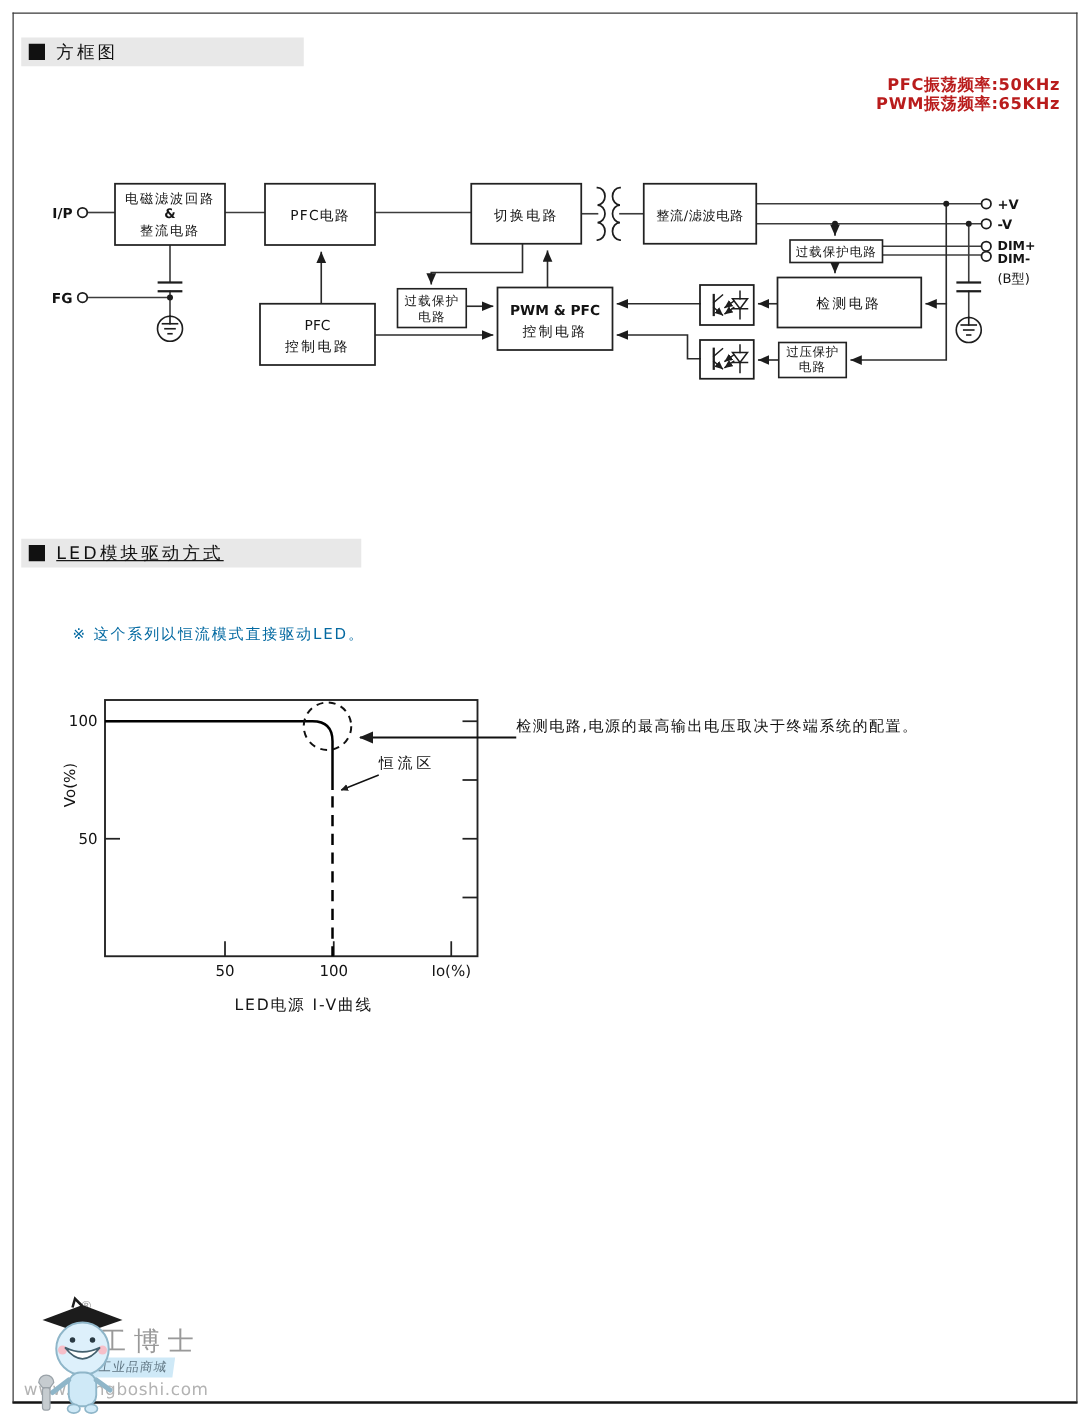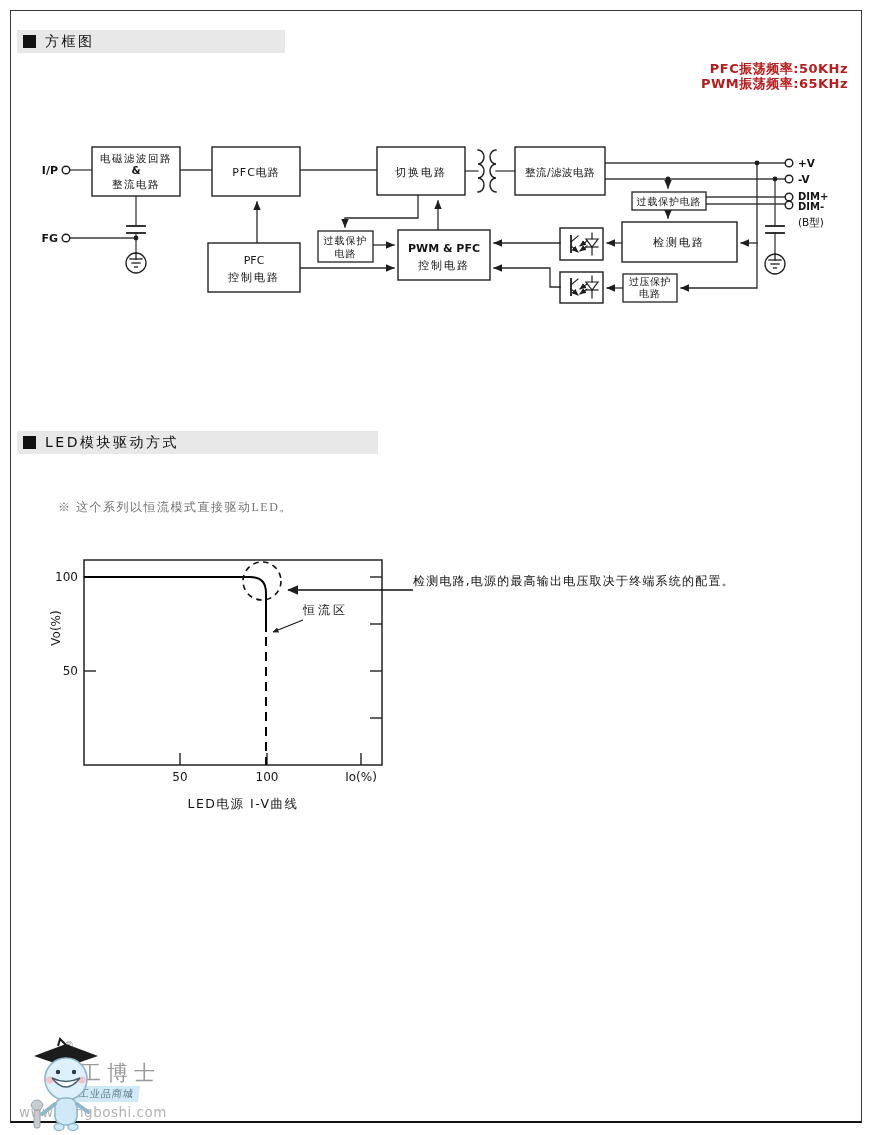--- a/index.html
+++ b/index.html
@@ -4,25 +4,25 @@
 <style>
   html,body{margin:0;padding:0;background:#fff;}
   .screen{position:relative;width:871px;height:1135px;background:#fff;overflow:hidden;
           font-family:"DejaVu Sans","Liberation Sans",sans-serif;color:#1a1a1a;}
   .page-border{position:absolute;left:10px;top:10px;width:850px;height:1110px;
                border:1px solid #3a3a3a;border-bottom:2px solid #141414;pointer-events:none;}
   .section-header{position:absolute;left:17px;height:23px;background:#e8e8e8;
                   display:flex;align-items:center;gap:9px;padding-left:6px;box-sizing:border-box;}
   .section-header .sq{width:13px;height:13px;background:#111;flex:0 0 auto;}
   .section-header .ttl{font-size:14px;letter-spacing:2.5px;color:#111;}
-  .hdr1{top:30px;width:268px;}
-  .hdr2{top:431px;width:361px;}
+  .hdr1{top:30px;width:226px;}
+  .hdr2{top:431px;width:272px;text-decoration:underline;}
   .freq{position:absolute;right:23px;top:61px;text-align:right;font-size:13px;
         font-weight:bold;letter-spacing:0.5px;line-height:15px;color:#b91c1c;}
-  .note{position:absolute;left:58px;top:499px;font-size:12px;letter-spacing:1.5px;color:#737373;font-family:Liberation Serif, serif;}
+  .note{position:absolute;left:58px;top:499px;font-size:12px;letter-spacing:1.5px;color:#0369a1;}
   .annot{position:absolute;left:413px;top:572px;font-size:12px;letter-spacing:1.2px;
          line-height:18px;color:#111;white-space:nowrap;}
   svg{position:absolute;left:0;top:0;}
   svg text{font-family:"DejaVu Sans","Liberation Sans",sans-serif;fill:#141414;}
   .wm-reg{position:absolute;left:64px;top:1040px;font-size:10px;color:#9a9a9a;}
   .wm-name{position:absolute;left:80px;top:1059px;font-size:21px;letter-spacing:6px;
            color:#999;font-family:"DejaVu Serif","Liberation Serif",serif;}
   .wm-tag{position:absolute;left:74px;top:1086px;background:#cfe9f7;padding:1px 5px;
           transform:skewX(-8deg);font-size:10px;letter-spacing:1px;color:#5f7582;}
   .wm-url{position:absolute;left:19px;top:1104px;font-size:13.5px;letter-spacing:0.5px;color:#b3b3b3;}

